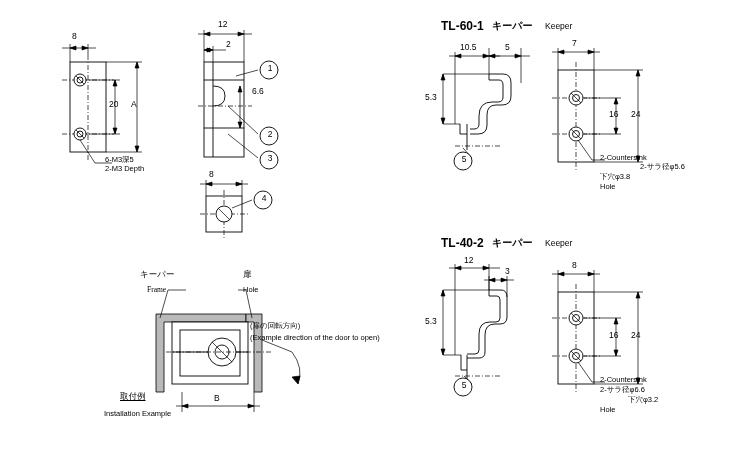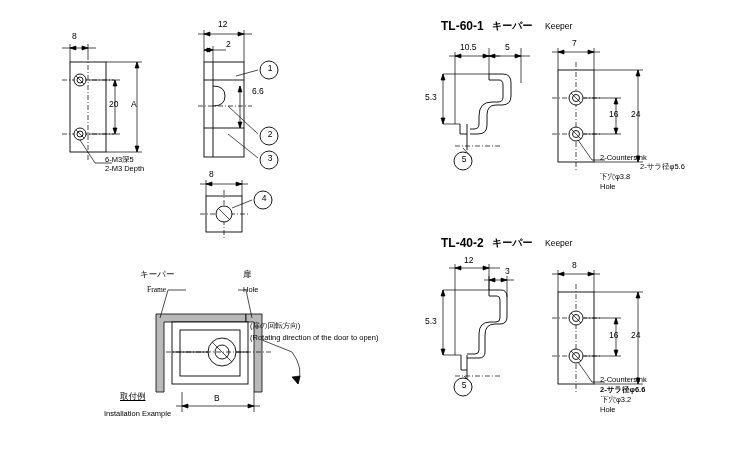--- a/index.html
+++ b/index.html
@@ -291,27 +291,27 @@
 <div class="lbl s8" style="left:545px;top:239px;">Keeper</div>
 
 <div class="lbl s8" style="left:464px;top:256px;">12</div>
 <div class="lbl s8" style="left:505px;top:267px;">3</div>
 <div class="lbl s8" style="left:425px;top:317px;">5.3</div>
 <div class="lbl s8" style="left:572px;top:261px;">8</div>
 <div class="lbl s8" style="left:609px;top:331px;">16</div>
 <div class="lbl s8" style="left:631px;top:331px;">24</div>
 <div class="lbl s8 c" style="left:459px;top:381px;width:10px;">5</div>
 <div class="lbl s7" style="left:600px;top:376px;">2-Countersink</div>
-<div class="lbl s7" style="left:600px;top:386px;font-weight:bold;">2-サラ径φ6.6</div>
-<div class="lbl s7" style="left:601px;top:396px;">下穴φ3.2</div>
+<div class="lbl s7" style="left:600px;top:386px;">2-サラ径φ6.6</div>
+<div class="lbl s7" style="left:628px;top:396px;">下穴φ3.2</div>
 <div class="lbl s7" style="left:600px;top:406px;">Hole</div>
 
 <div class="lbl s8" style="left:140px;top:270px;">キーパー</div>
 <div class="lbl s7" style="left:147px;top:286px;font-family:Liberation Serif, serif;">Frame</div>
 <div class="lbl s8" style="left:243px;top:270px;">扉</div>
 <div class="lbl s7" style="left:243px;top:286px;">Hole</div>
 <div class="lbl s7" style="left:250px;top:322px;">(扉の回転方向)</div>
-<div class="lbl s7" style="left:250px;top:334px;">(Rotating direction of the door to open)</div>
+<div class="lbl s7" style="left:250px;top:334px;">(Example direction of the door to open)</div>
 <div class="lbl s8" style="left:214px;top:394px;">B</div>
 <div class="lbl s8" style="left:120px;top:392px;text-decoration:underline;">取付例</div>
 <div class="lbl s7" style="left:104px;top:410px;">Installation Example</div>
 
 </div>
 
 </body></html>

